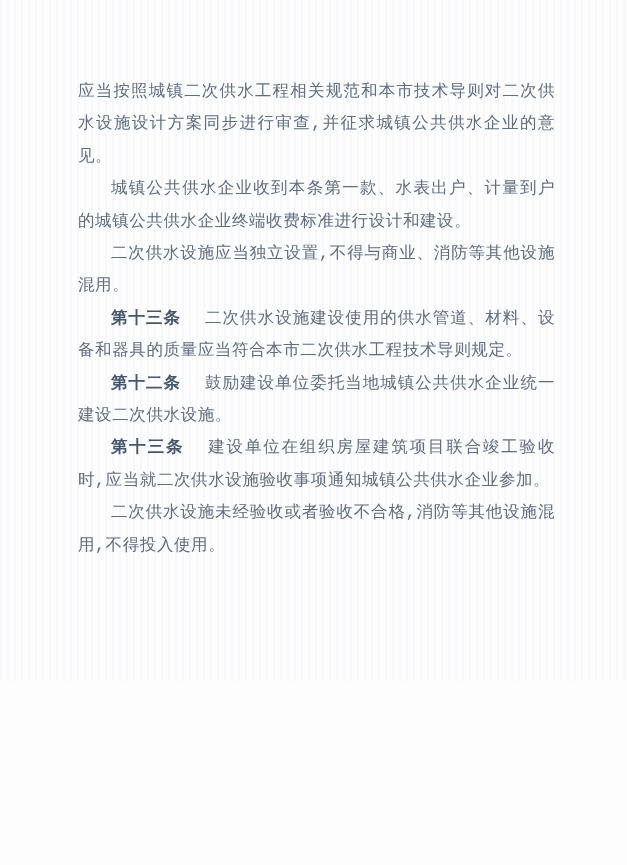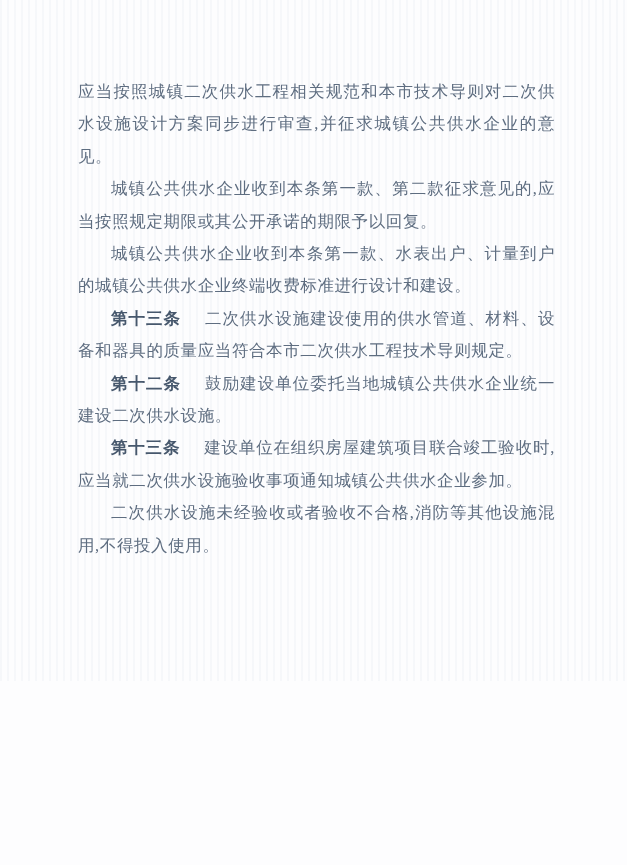--- a/index.html
+++ b/index.html
@@ -12,20 +12,21 @@
   .page {
     position: relative;
     width: 627px;
     height: 681px;
     background:
       repeating-linear-gradient(90deg,
         rgba(214, 222, 232, 0.18) 0px, rgba(214, 222, 232, 0.18) 2px,
         rgba(255, 255, 255, 0) 2px, rgba(255, 255, 255, 0) 7px),
       var(--page-bg, #fdfdfe);
     overflow: hidden;
+    font-family: Liberation Mono, monospace;
   }
   .doc {
     position: absolute;
     left: 78px;
     top: 76px;
     width: 477px;
     color: var(--text-color, #5e6d80);
     font-size: 16.5px;
     letter-spacing: 0.6px;
     line-height: 32.4px;
@@ -46,21 +47,21 @@
     letter-spacing: 5px;
     color: var(--text-color, #5e6d80);
   }
 </style>
 </head>
 <body>
 
 <div class="page">
   <div class="doc" id="paragraphs">
       <p class="para no-indent"><span>应当按照城镇二次供水工程相关规范和本市技术导则对二次供水设施设计方案同步进行审查,并征求城镇公共供水企业的意见。</span></p>
-      <p class="para"><span>城镇公共供水企业收到本条第一款、第二款征求意见的,应当按照规定期限或其公开承诺的期限予以回复。</span></p>
       <p class="para"><span>城镇公共供水企业收到本条第一款、水表出户、计量到户的城镇公共供水企业终端收费标准进行设计和建设。</span></p>
+      <p class="para"><span>二次供水设施应当独立设置,不得与商业、消防等其他设施混用。</span></p>
       <p class="para"><b class="lead">第十三条</b><span>二次供水设施建设使用的供水管道、材料、设备和器具的质量应当符合本市二次供水工程技术导则规定。</span></p>
       <p class="para"><b class="lead">第十二条</b><span>鼓励建设单位委托当地城镇公共供水企业统一建设二次供水设施。</span></p>
       <p class="para"><b class="lead">第十三条</b><span>建设单位在组织房屋建筑项目联合竣工验收时,应当就二次供水设施验收事项通知城镇公共供水企业参加。</span></p>
       <p class="para"><span>二次供水设施未经验收或者验收不合格,消防等其他设施混用,不得投入使用。</span></p>
     </div>
   <div class="page-number">— 4 —</div>
 </div>
 
 </body></html>

